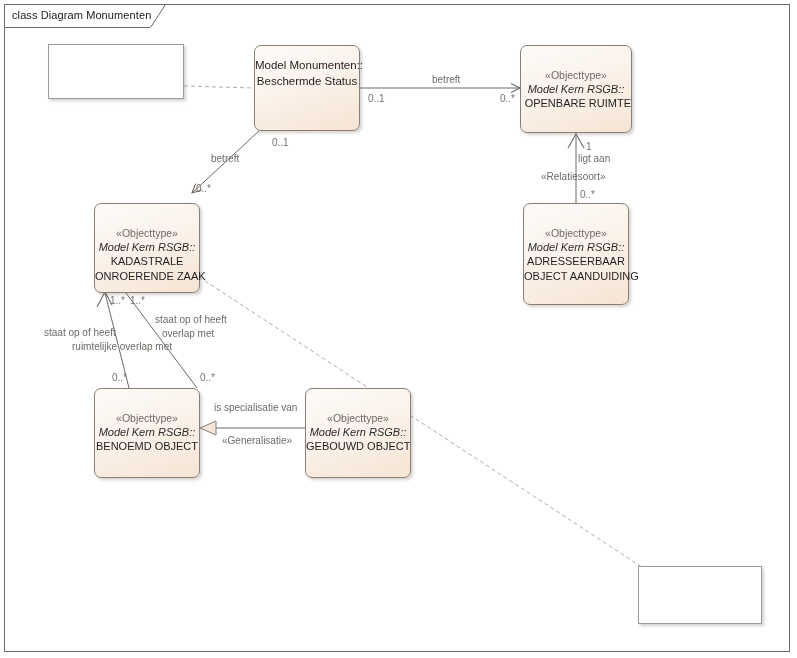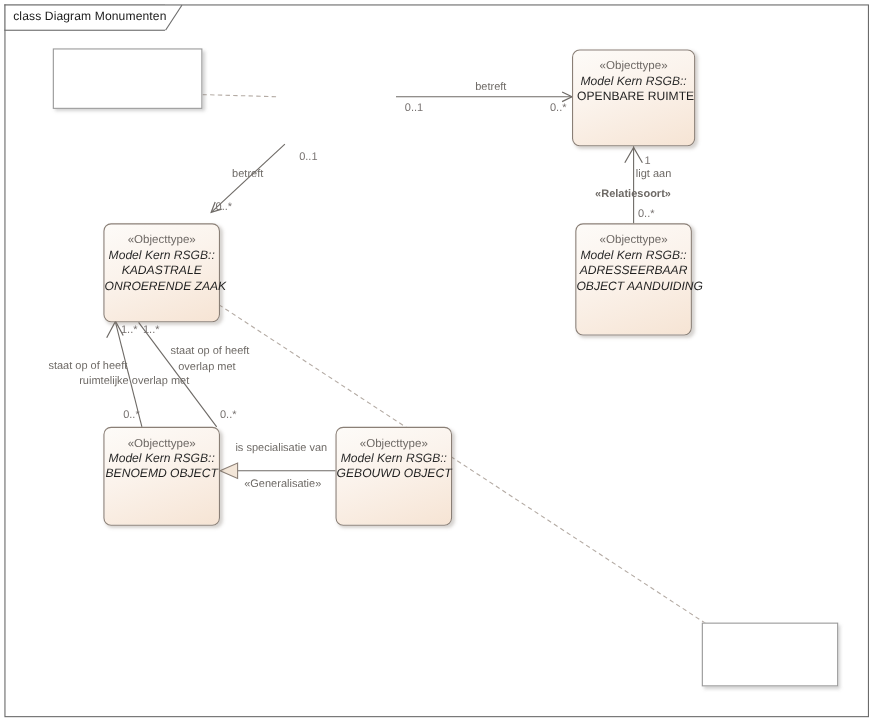--- a/index.html
+++ b/index.html
@@ -68,21 +68,21 @@
 
   
   .uml-class {
     position: absolute;
     box-sizing: border-box;
     border: 1px solid #8a7f76;
     border-radius: 7px;
     background: linear-gradient(160deg, #fdfbf8 0%, #fbf3ec 42%, #f6e4d4 100%);
     box-shadow: 2px 2px 3px rgba(120,110,100,0.30);
     text-align: center;
-    padding-top: 7px;
+    padding-top: 22px;
     z-index: 3;
   }
   .cls-stereo {
     font-size: 10.5px;
     color: #6f6a66;
     line-height: 14px;
     white-space: nowrap;
   }
   .cls-pkg {
     font-size: 11px;
@@ -96,21 +96,20 @@
     font-size: 11px;
     color: #1f1f1f;
     line-height: 14.5px;
     white-space: nowrap;
   }
   .cls-name.plain {
     font-style: normal;
     text-align: right;
   }
   .cls-name.ital {
-    font-style: italic;
   }
   .cls-title-only {
     font-size: 11.5px;
     color: #1f1f1f;
     line-height: 16px;
     white-space: nowrap;
   }
 
   
   .uml-note {
@@ -205,20 +204,24 @@
 
   <div class="uml-note" style="left:638px; top:566px; width:124px; height:58px;">
     <svg class="note-fold" width="15" height="15" viewBox="0 0 15 15" style="right:-1px; top:-1px;">
       <polygon points="0,0 15,15 0,15" fill="#ffffff" stroke="none"></polygon>
       <polyline points="0,0 15,15" fill="none" stroke="#9a9a9a" stroke-width="1"></polyline>
       <polyline points="0,0 0,15 15,15" fill="none" stroke="#9a9a9a" stroke-width="1"></polyline>
     </svg>
   </div>
   <div class="note-text" style="left:648px; top:588px;">Kadastrale Aanduiding</div>
 
+  <div class="uml-class" style="left:254px; top:45px; width:106px; height:86px; padding-top:11px;">
+    <div class="cls-title-only">Model Monumenten::</div>
+    <div class="cls-title-only">Beschermde Status</div>
+  </div>
 
   <div class="uml-class" style="left:520px; top:45px; width:112px; height:88px;">
     <div class="cls-stereo">«Objecttype»</div>
     <div class="cls-pkg">Model Kern RSGB::</div>
     <div class="cls-name plain">OPENBARE RUIMTE</div>
   </div>
 
   <div class="uml-class" style="left:523px; top:203px; width:106px; height:102px;">
     <div class="cls-stereo">«Objecttype»</div>
     <div class="cls-pkg">Model Kern RSGB::</div>
@@ -247,21 +250,21 @@
 
   <div class="edge-label" style="left:432px; top:73px;">betreft</div>
   <div class="edge-label mult" style="left:368px; top:92px;">0..1</div>
   <div class="edge-label mult" style="left:500px; top:92px;">0..*</div>
 
   <div class="edge-label" style="left:211px; top:152px;">betreft</div>
   <div class="edge-label mult" style="left:272px; top:136px;">0..1</div>
   <div class="edge-label mult" style="left:196px; top:182px;">0..*</div>
 
   <div class="edge-label center" style="left:578px; top:152px;">ligt aan</div>
-  <div class="edge-label center" style="left:541px; top:170px;font-weight:bold;">«Relatiesoort»</div>
+  <div class="edge-label center" style="left:541px; top:170px;">«Relatiesoort»</div>
   <div class="edge-label mult" style="left:586px; top:140px;">1</div>
   <div class="edge-label mult" style="left:580px; top:188px;">0..*</div>
 
   <div class="edge-label" style="left:44px; top:326px;">staat op of heeft</div>
   <div class="edge-label" style="left:32px; top:340px;padding-left:40px;">ruimtelijke overlap met</div>
   <div class="edge-label mult" style="left:110px; top:294px;">1..*</div>
   <div class="edge-label mult" style="left:112px; top:371px;">0..*</div>
 
   <div class="edge-label" style="left:155px; top:313px;">staat op of heeft</div>
   <div class="edge-label" style="left:162px; top:327px;">overlap met</div>

